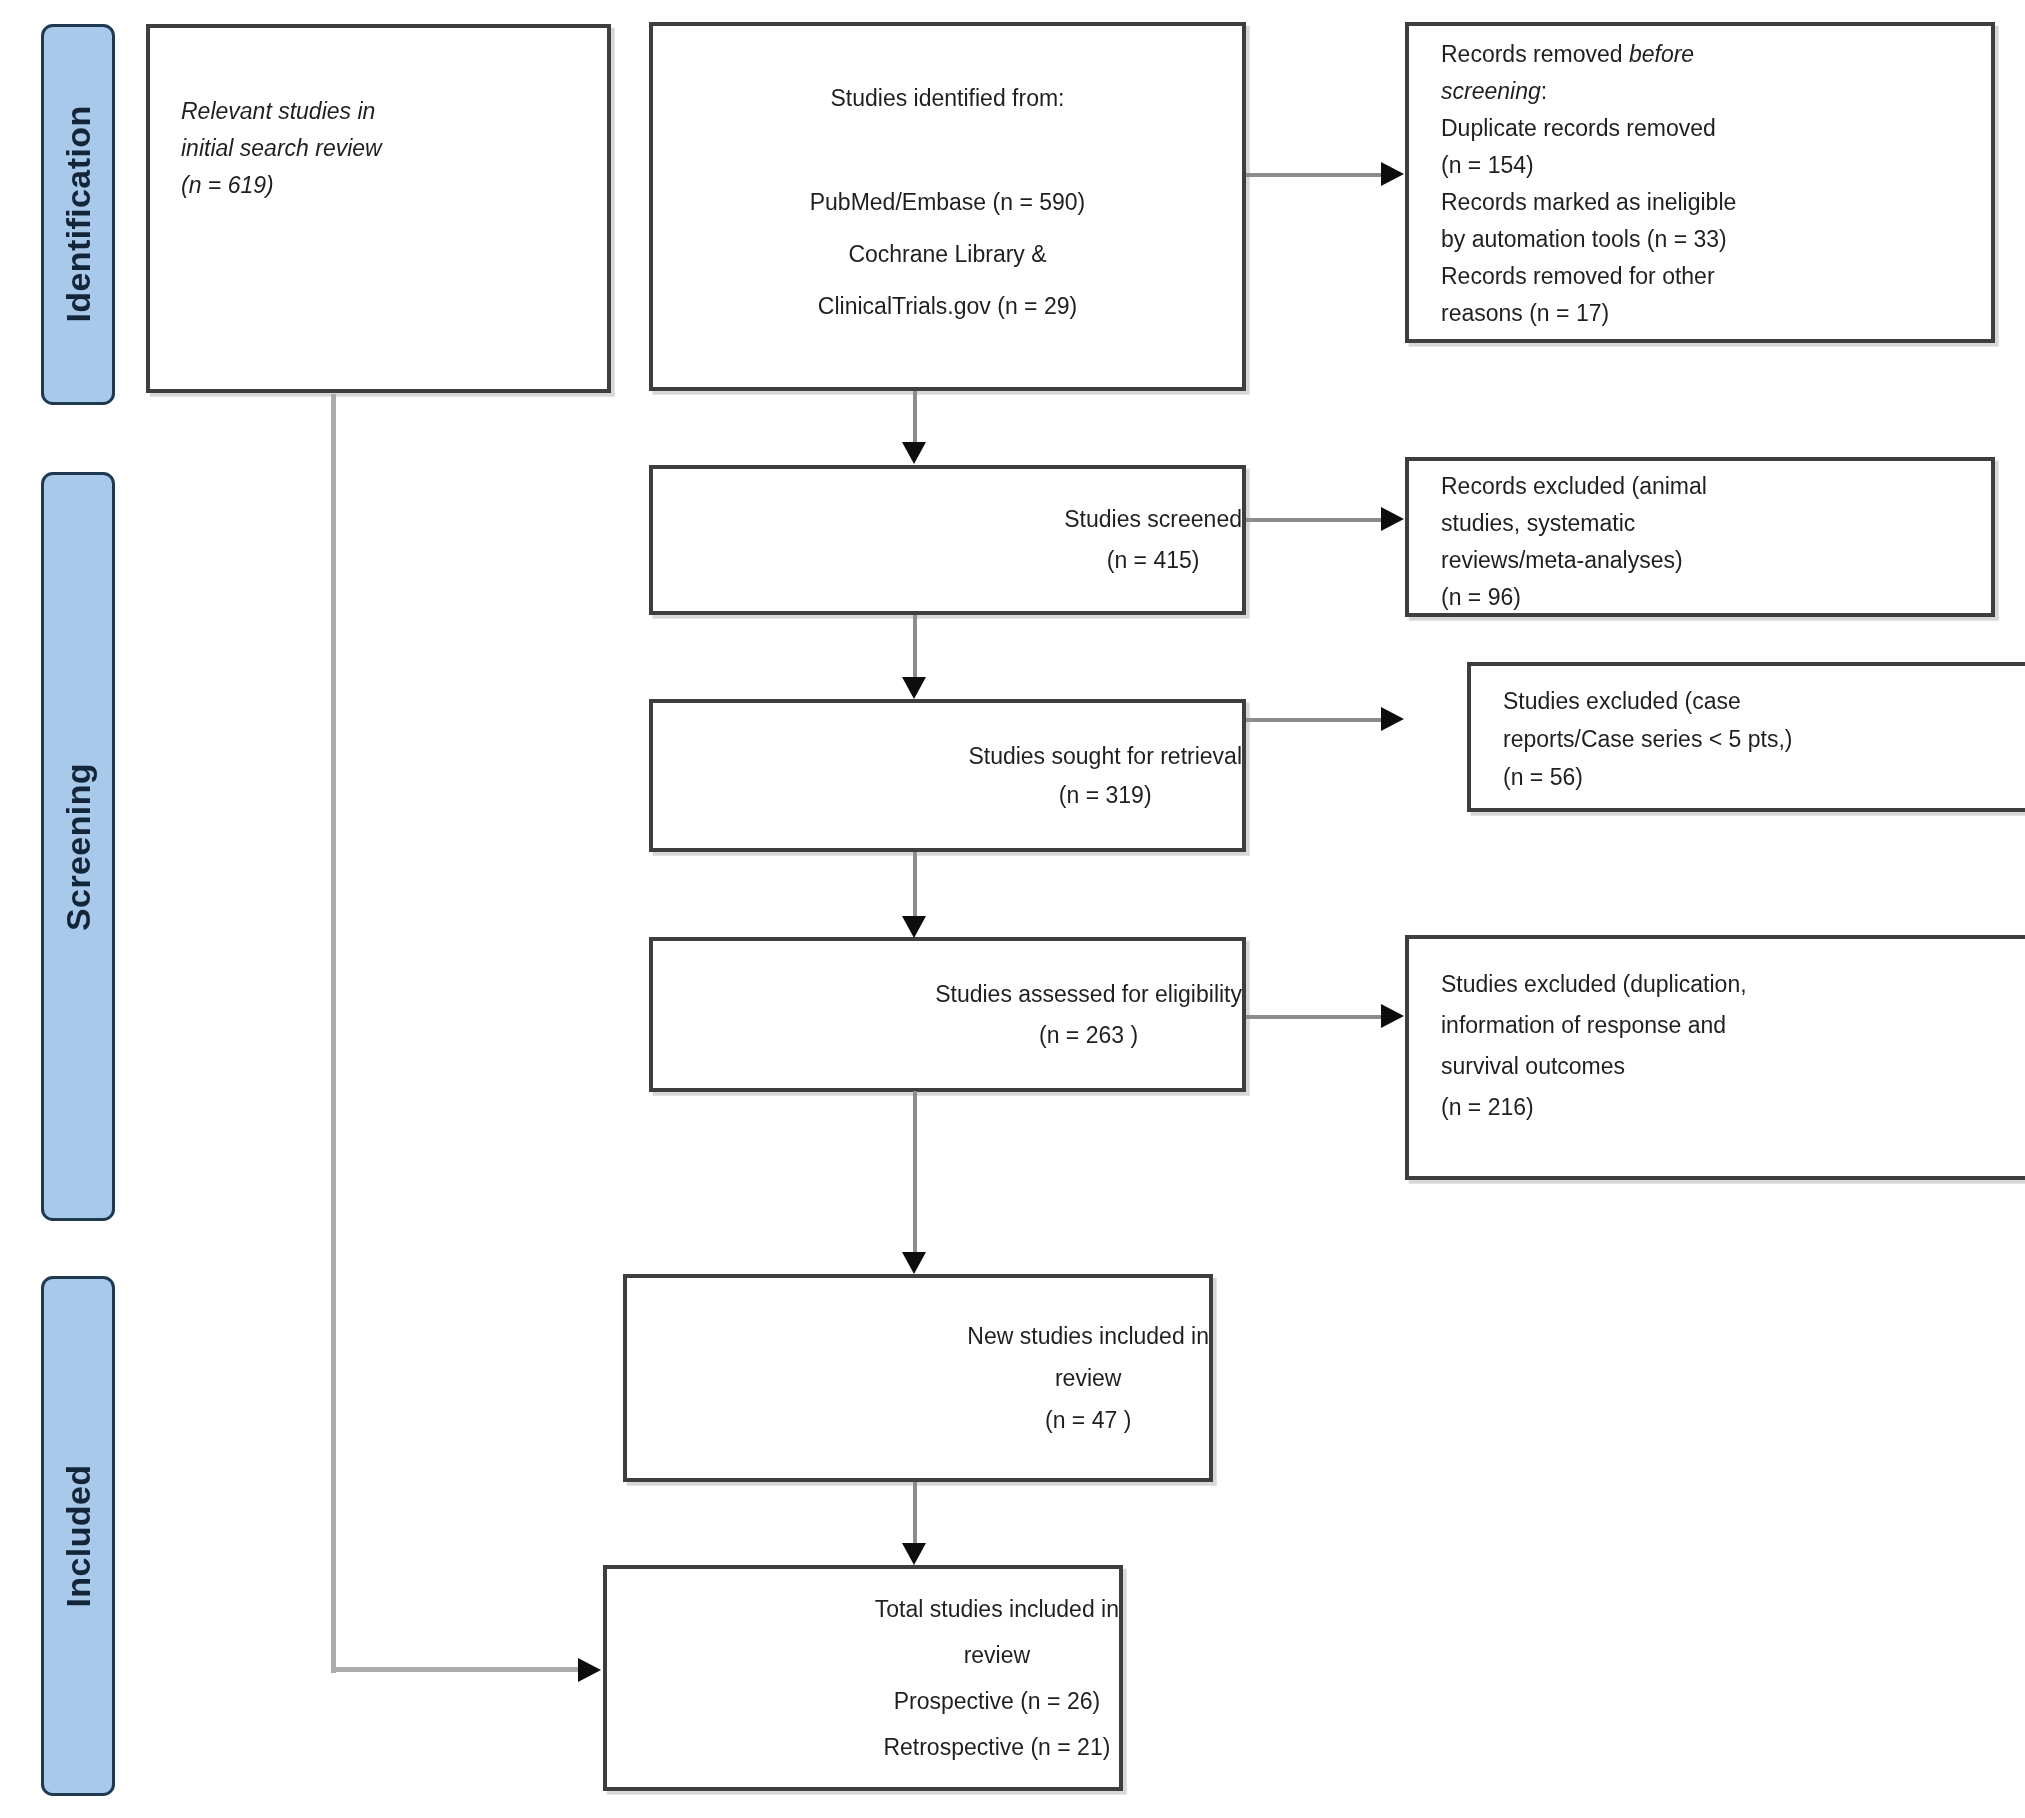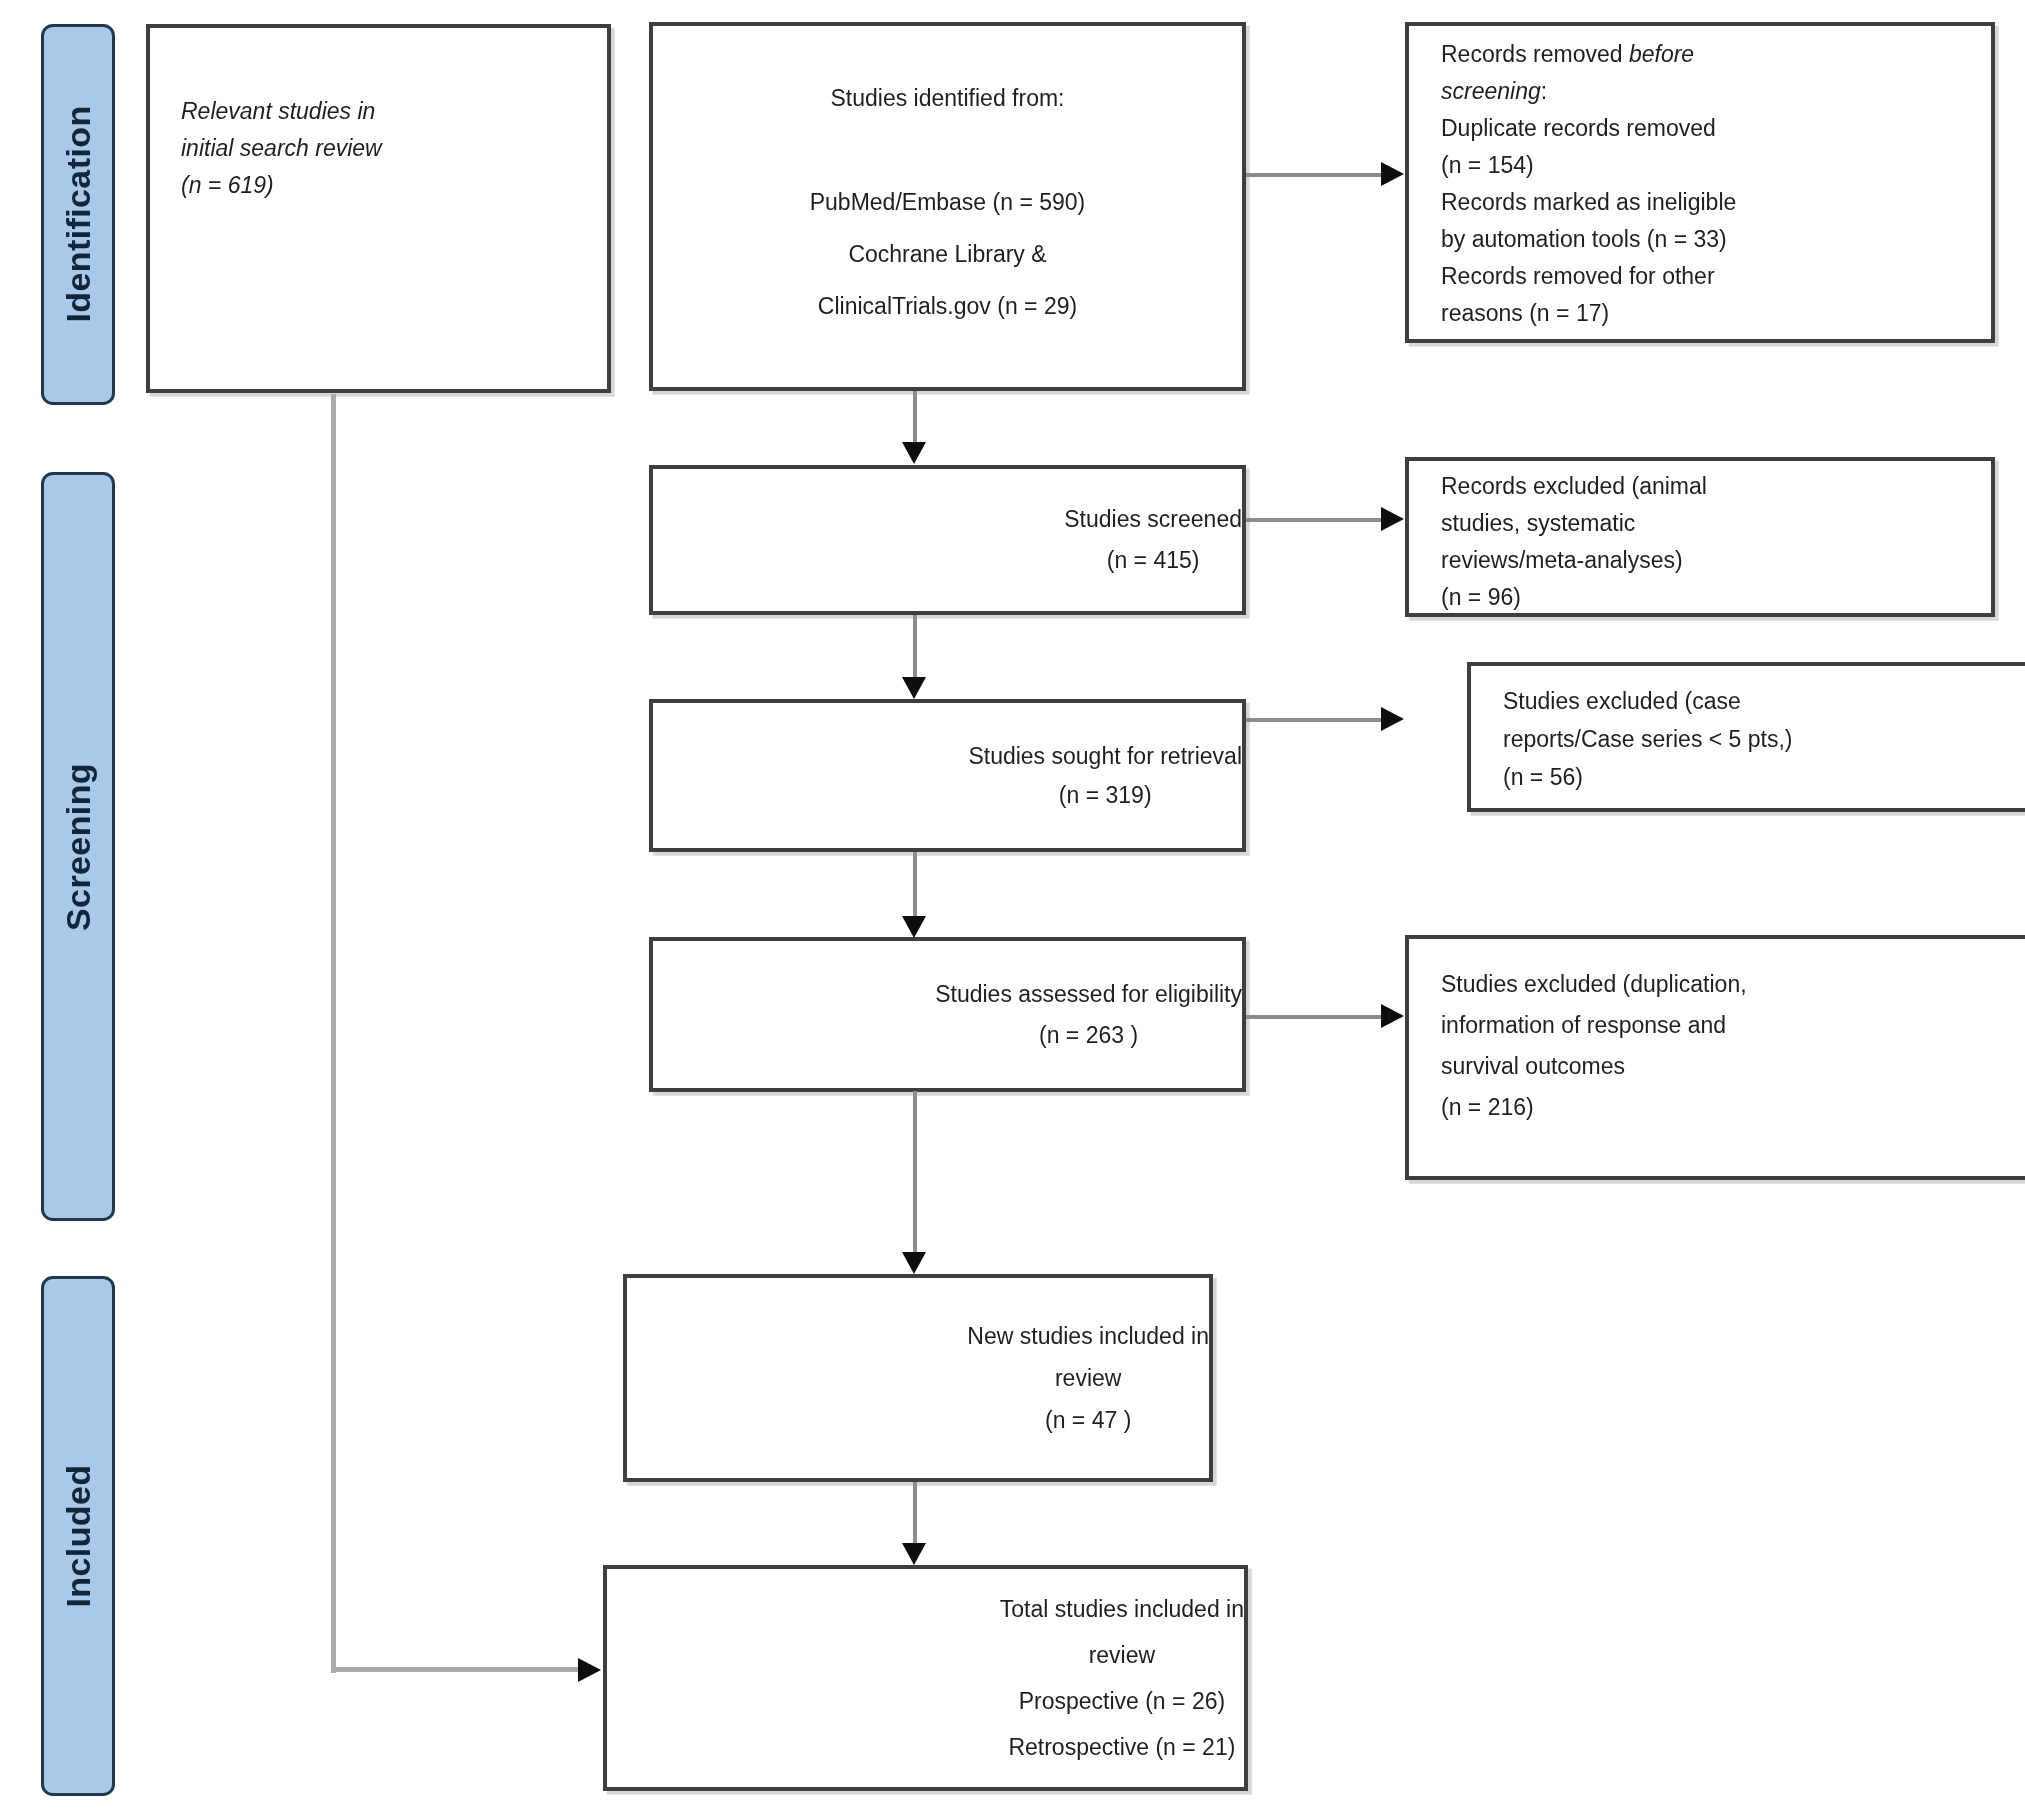--- a/index.html
+++ b/index.html
@@ -140,21 +140,21 @@
   </div>
 
   <div class="box center" style="left:623px;top:1274px;width:590px;height:208px;--lh:42px;">
     <div class="lines">
         <div>New studies included in</div>
         <div>review</div>
         <div>(n = 47 )</div>
       </div>
   </div>
 
-  <div class="box center" style="left:603px;top:1565px;width:645px;height:226px;--lh:46px;">
+  <div class="box center" style="left:603px;top:1565px;width:520px;height:226px;--lh:46px;">
     <div class="lines">
         <div>Total studies included in</div>
         <div>review</div>
         <div>Prospective (n = 26)</div>
         <div>Retrospective (n = 21)</div>
       </div>
   </div>
 
   <div class="vline" style="left:913px;top:391px;width:3.7px;height:55px;"></div>
   <div class="ah ah-down" style="left:902px;top:442px;"></div>

